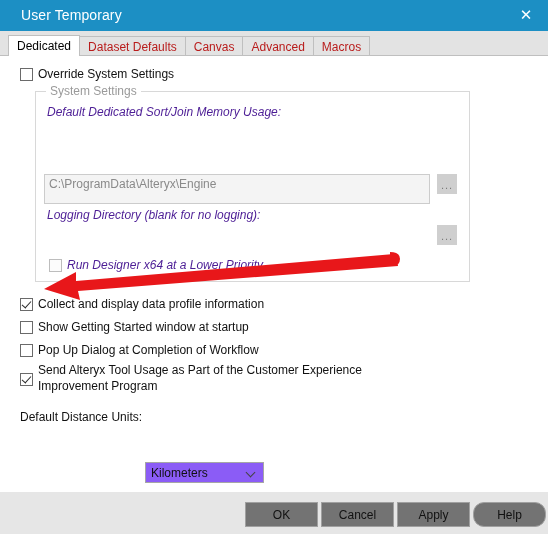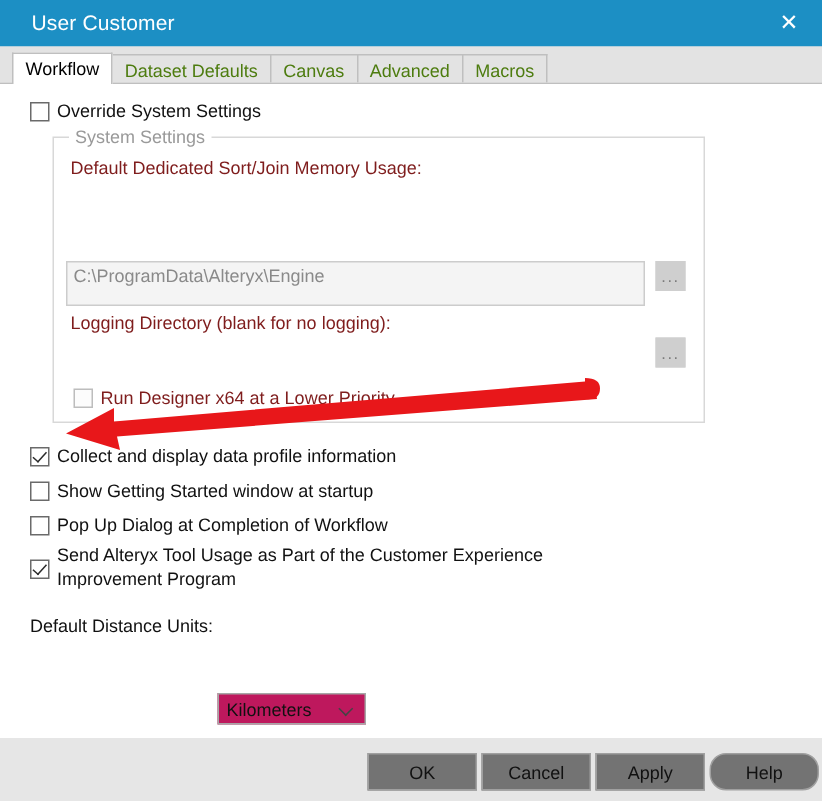--- a/index.html
+++ b/index.html
@@ -70,21 +70,21 @@
     left: 8px;
     top: 4px;
     display: flex;
     align-items: flex-end;
   }
   .tab {
     height: 20px;
     line-height: 20px;
     padding: 0 8px;
     font-size: 12px;
-    color: #4d7c0f;
+    color: #b91c1c;
     background: #e3e3e3;
     border: 1px solid #bfbfbf;
     border-bottom: none;
     margin-right: -1px;
     box-sizing: border-box;
     white-space: nowrap;
     cursor: default;
   }
   .tab.selected {
     background: #ffffff;
@@ -107,21 +107,21 @@
     border-top: 1px solid #bfbfbf;
     box-sizing: border-box;
   }
 
   .lbl {
     position: absolute;
     font-size: 12px;
     color: #111111;
     white-space: nowrap;
   }
-  .lbl.disabled { color: #7f1d1d; }
+  .lbl.disabled { color: #4c1d95; font-style: italic; }
 
   
   .cb {
     position: absolute;
     width: 13px;
     height: 13px;
     border: 1px solid #6a6a6a;
     background: #ffffff;
     box-sizing: border-box;
     cursor: default;
@@ -238,24 +238,24 @@
     color: #7b7b7b;
     letter-spacing: 1px;
     cursor: default;
   }
 
   
   #units-select {
     position: absolute;
     left: 145px;
     top: 406px;
-    width: 99px;
+    width: 119px;
     height: 21px;
     border: 1px solid #a6a6a6;
-    background: #be185d;
+    background: #8b5cf6;
     box-sizing: border-box;
     cursor: default;
   }
   #units-select .val {
     position: absolute;
     left: 5px;
     top: 3px;
     font-size: 12px;
     color: #111111;
     white-space: nowrap;
@@ -311,29 +311,29 @@
     height: 534px;
     pointer-events: none;
   }
 </style>
 </head>
 <body>
 
 <div id="window">
 
   <div id="titlebar">
-    <div id="title-text">User Customer</div>
+    <div id="title-text">User Temporary</div>
     <div id="close-button">
       <span class="glyph">✕</span>
     </div>
   </div>
 
   <div id="tabstrip">
     <div class="tabs">
-      <div class="tab selected">Workflow</div>
+      <div class="tab selected">Dedicated</div>
       <div class="tab">Dataset Defaults</div>
       <div class="tab">Canvas</div>
       <div class="tab">Advanced</div>
       <div class="tab">Macros</div>
     </div>
   </div>
 
   <div id="content">
 
     <div class="cb" style="left:20px; top:12px;"></div>

